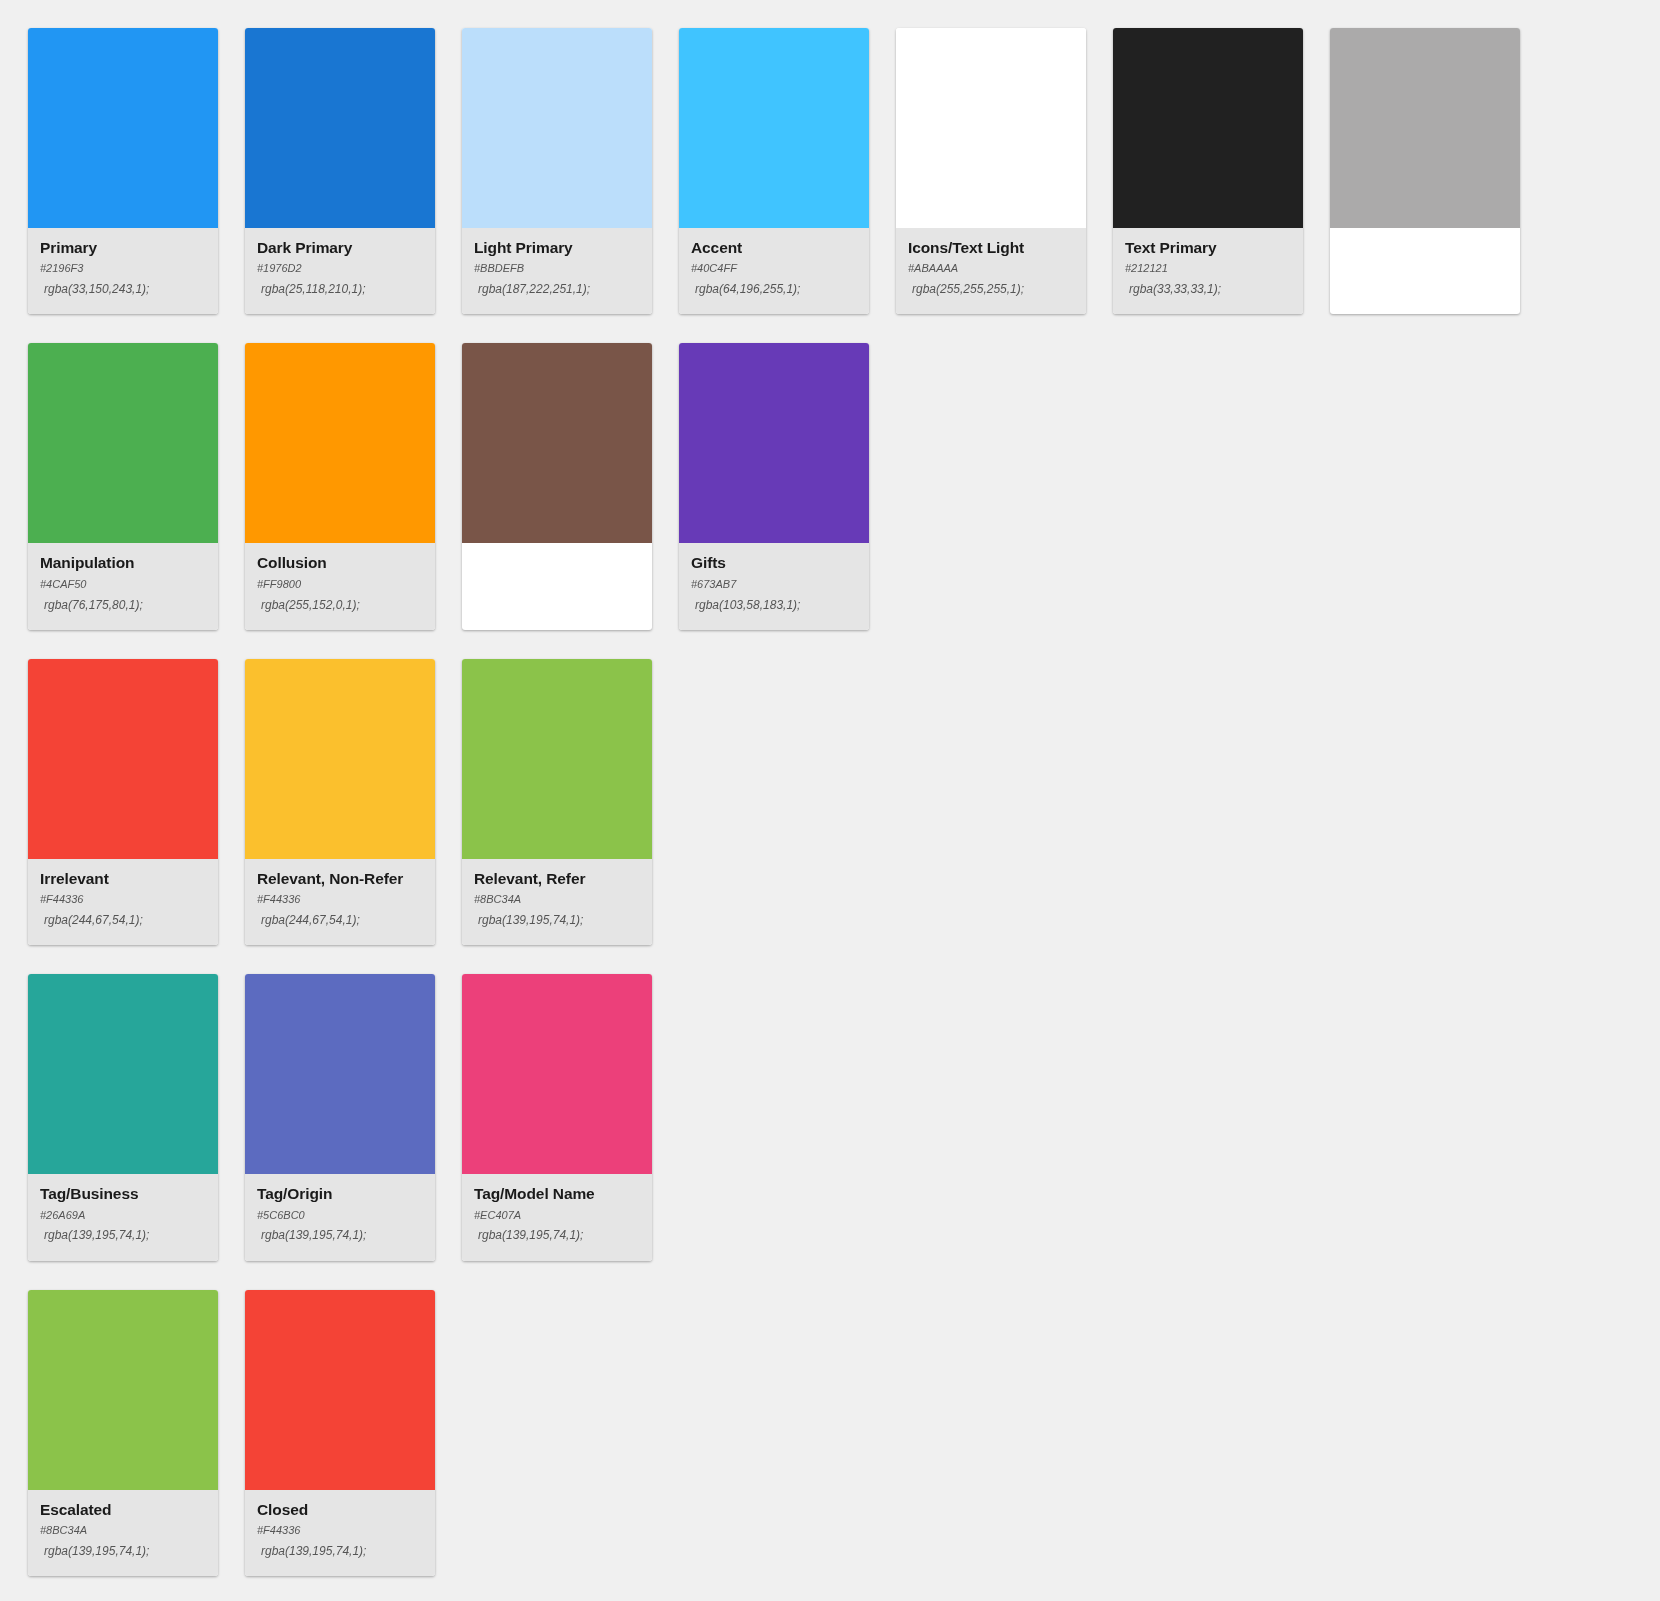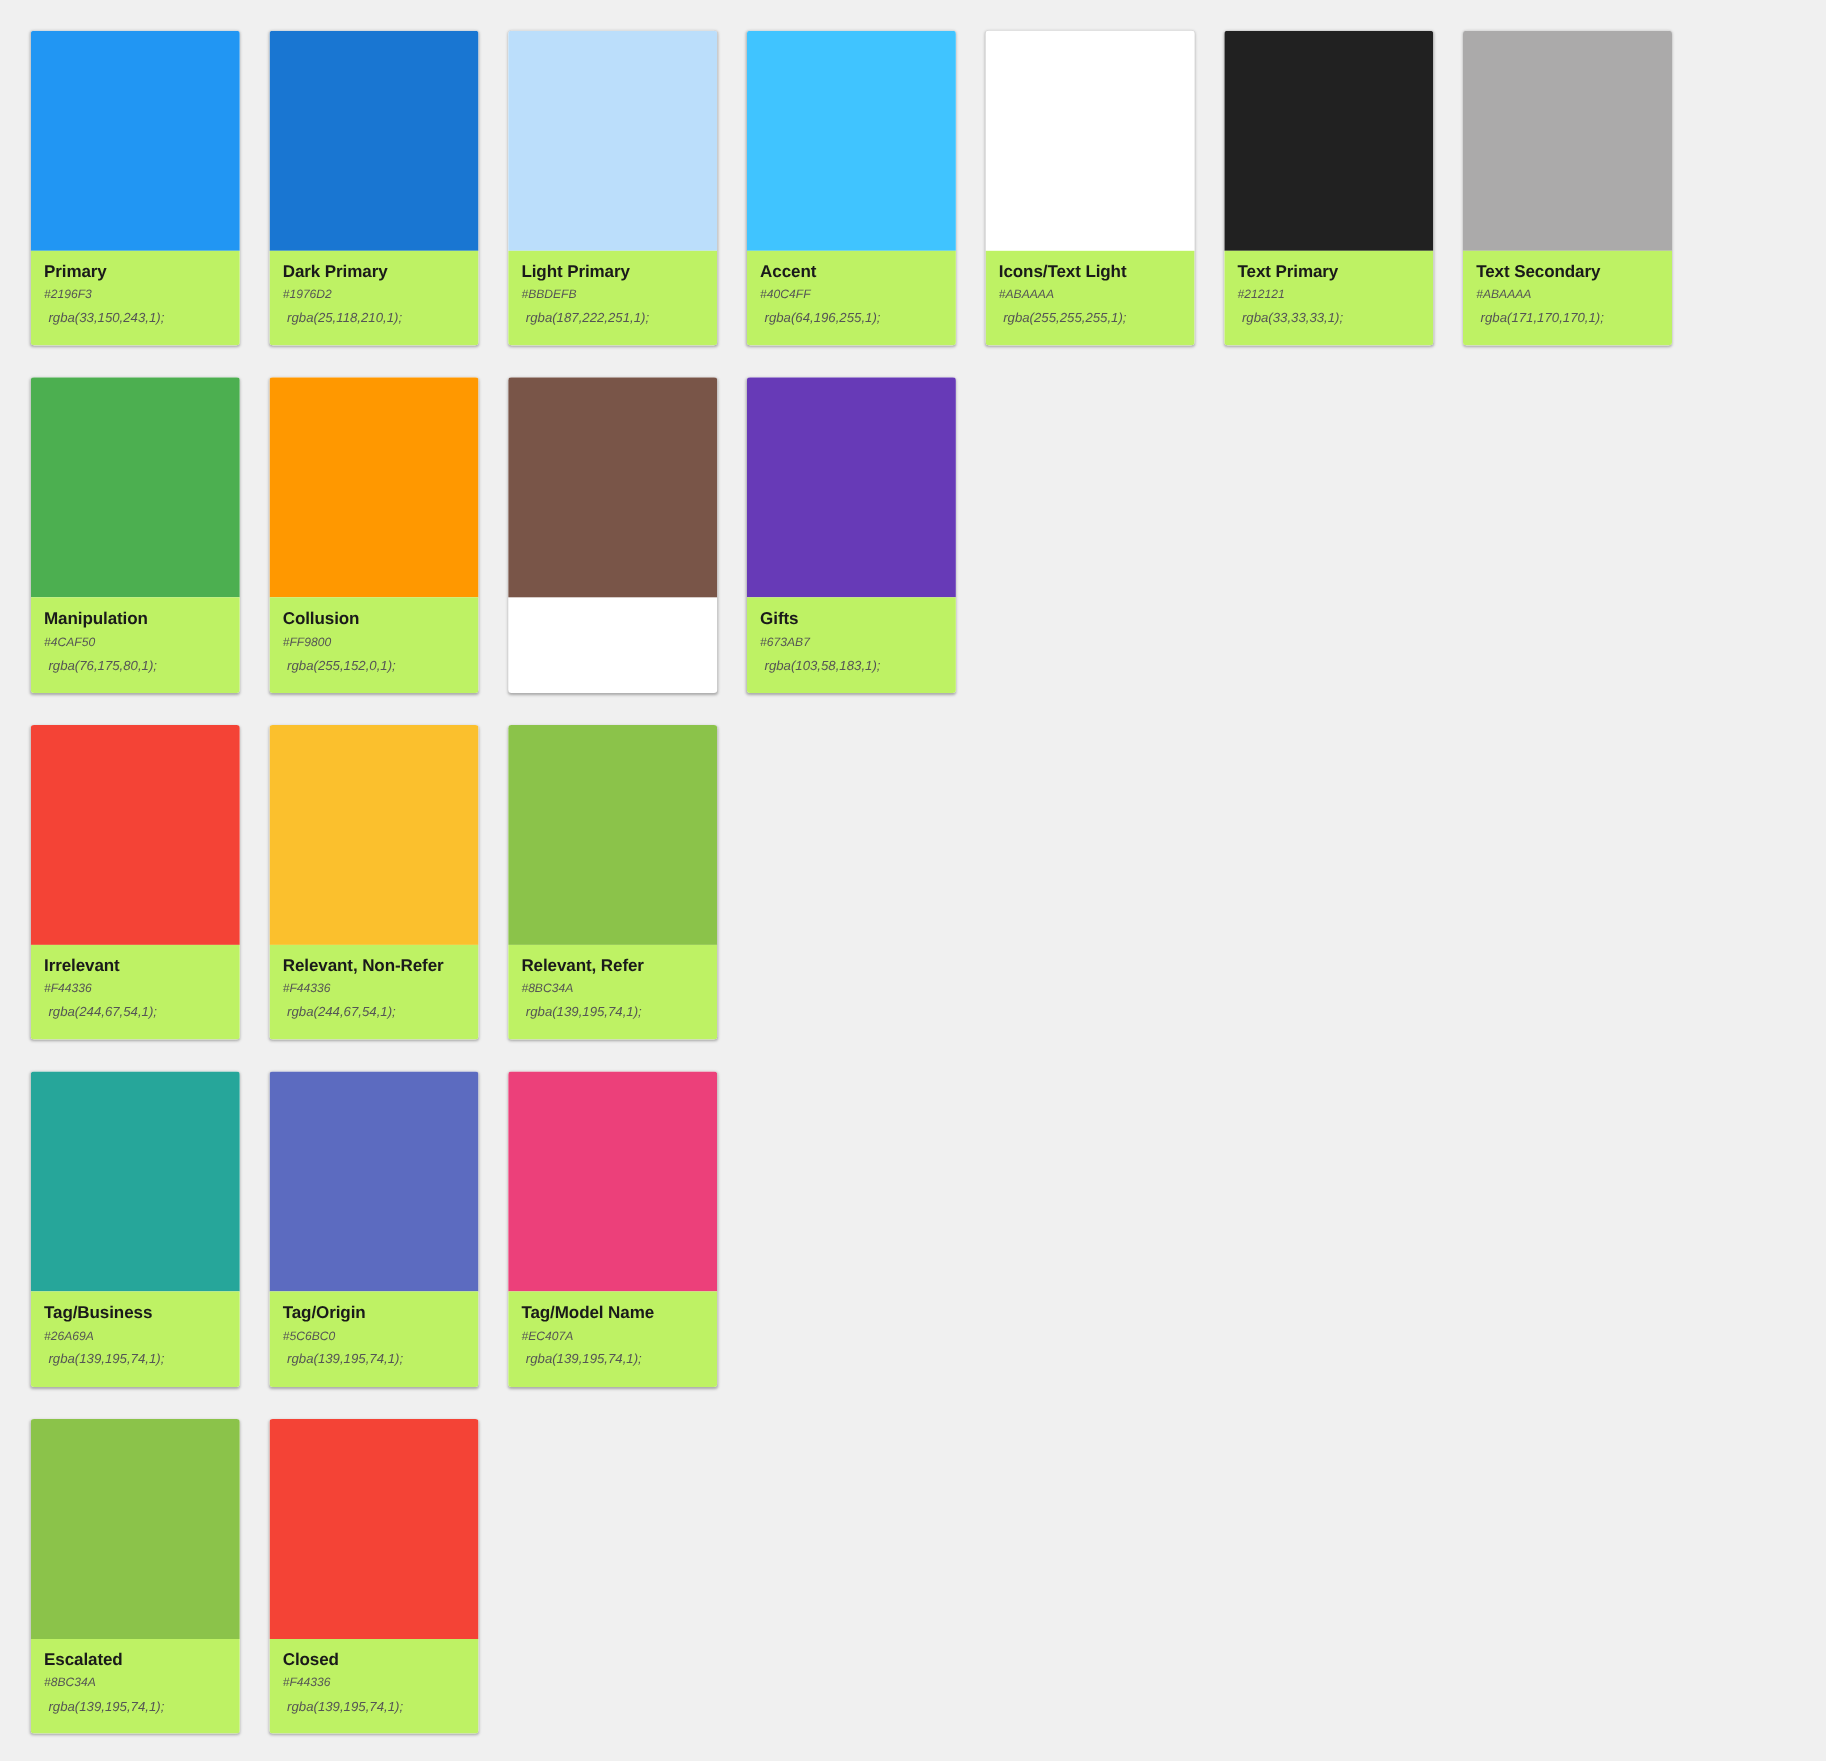--- a/index.html
+++ b/index.html
@@ -39,21 +39,21 @@
     flex-direction: column;
     flex: 0 0 auto;
   }
   .swatch-color {
     width: 100%;
     height: 200px;
     display: block;
   }
   .swatch-info {
     padding: 10px 12px 12px 12px;
-    background: #bef264;
+    background: #e5e5e5;
   }
   .swatch-name {
     font-size: 15.5px;
     font-weight: bold;
     color: #1a1a1a;
     line-height: 1.3;
     margin: 0 0 3px 0;
     letter-spacing: -0.1px;
     white-space: nowrap;
   }
@@ -122,25 +122,20 @@
       <div class="swatch-card">
         <div class="swatch-color" style="background-color: rgb(33, 33, 33);"></div>
         <div class="swatch-info">
           <div class="swatch-name">Text Primary</div>
           <div class="swatch-hex">#212121</div>
           <div class="swatch-rgba">rgba(33,33,33,1);</div>
         </div>
       </div>
       <div class="swatch-card">
         <div class="swatch-color" style="background-color: rgb(171, 170, 170);"></div>
-        <div class="swatch-info">
-          <div class="swatch-name">Text Secondary</div>
-          <div class="swatch-hex">#ABAAAA</div>
-          <div class="swatch-rgba">rgba(171,170,170,1);</div>
-        </div>
       </div>
     </div>
     <div class="palette-row">
       <div class="swatch-card">
         <div class="swatch-color" style="background-color: rgb(76, 175, 80);"></div>
         <div class="swatch-info">
           <div class="swatch-name">Manipulation</div>
           <div class="swatch-hex">#4CAF50</div>
           <div class="swatch-rgba">rgba(76,175,80,1);</div>
         </div>

